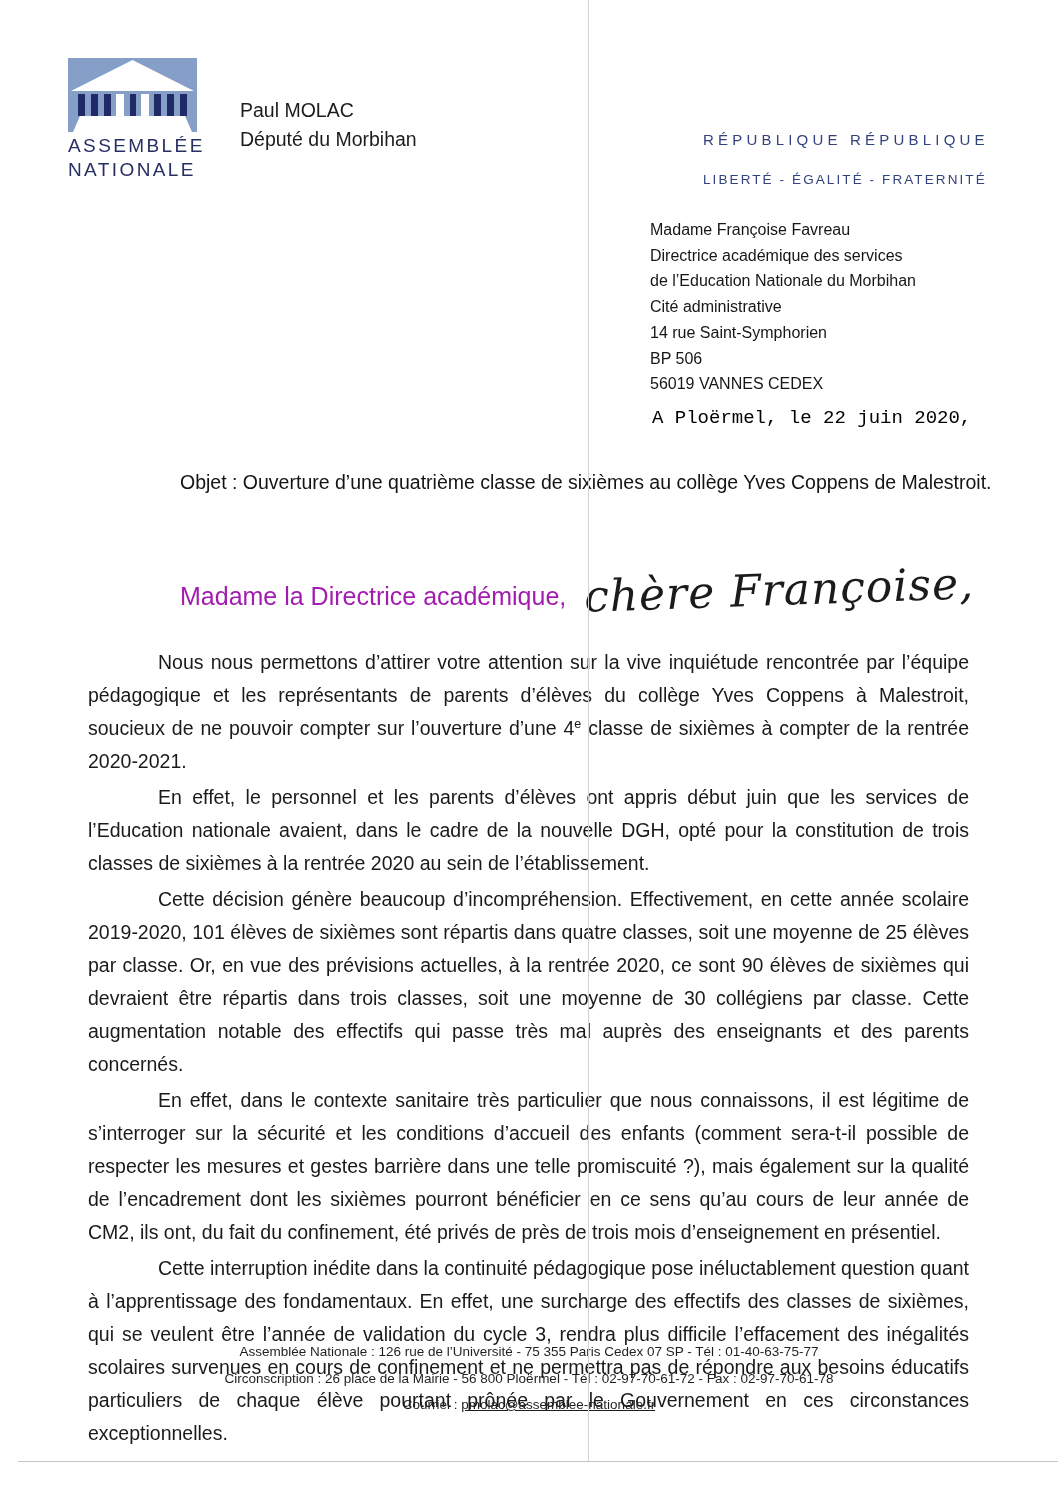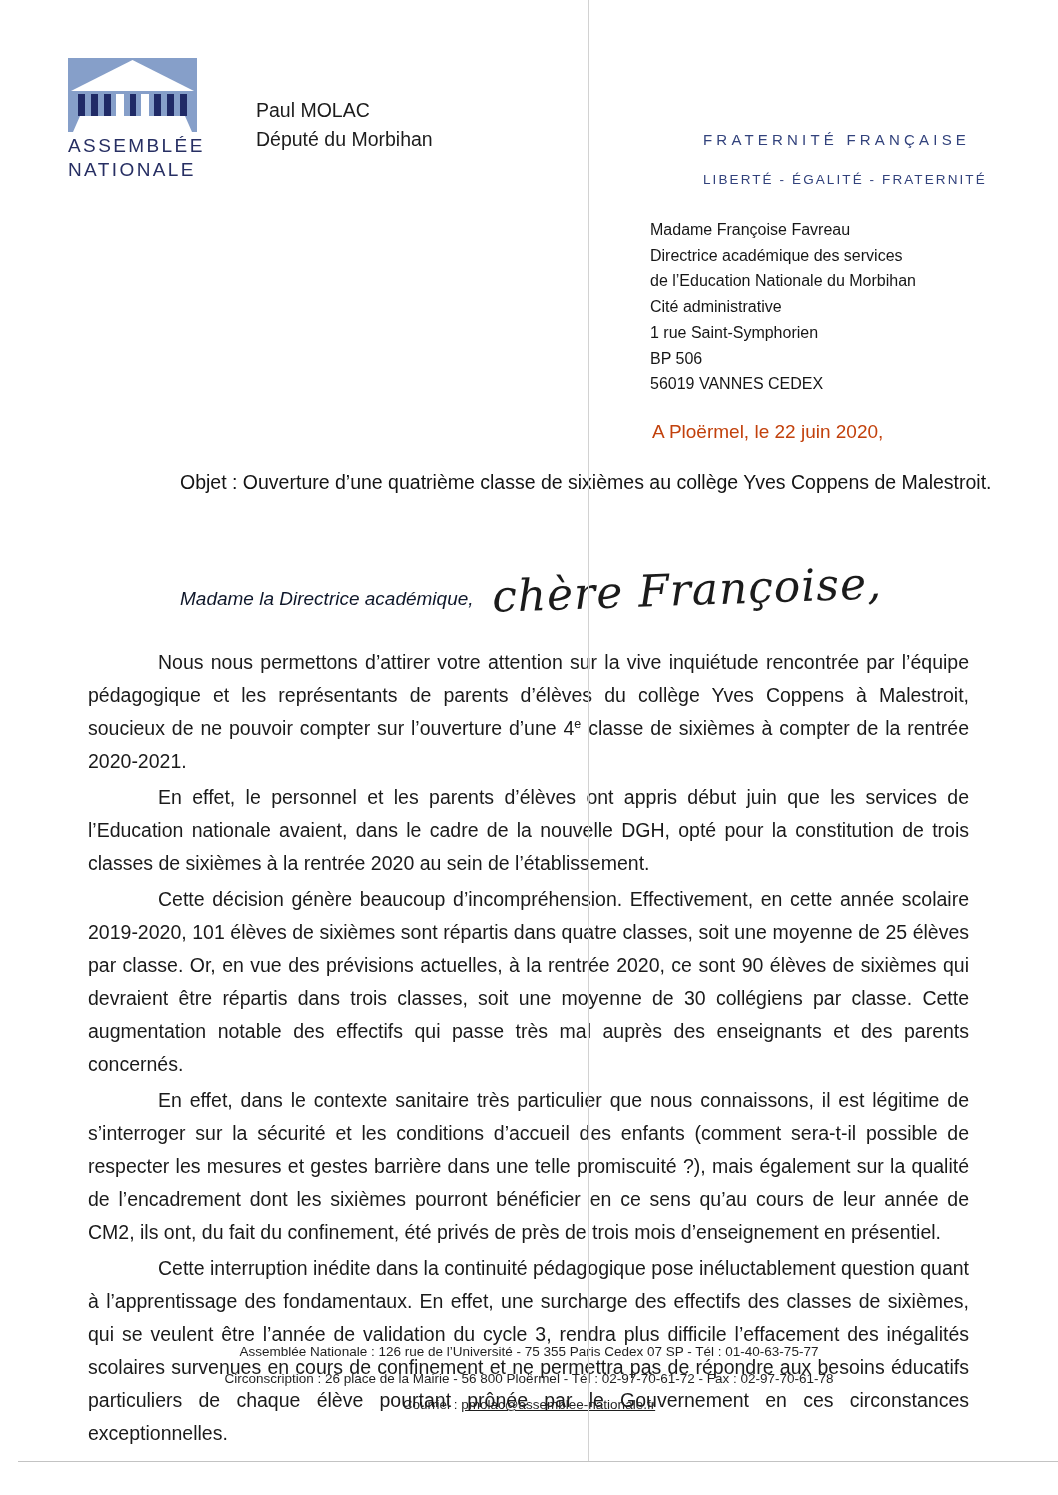--- a/index.html
+++ b/index.html
@@ -14,35 +14,35 @@
 
   
   .logo-wrap { position:absolute; left:68px; top:58px; width:132px; }
   .logo-svg { display:block; width:129px; height:74px; }
   .logo-line {
     font-size:19px; letter-spacing:2.4px; line-height:24px;
     color:#272f63; white-space:nowrap;
   }
   .logo-line.first { margin-top:2px; }
 
-  .sender { position:absolute; left:240px; top:96px; font-size:19.5px; line-height:29px; color:#1c1c1c;margin-left:16px; }
+  .sender { position:absolute; left:240px; top:96px; font-size:19.5px; line-height:29px; color:#1c1c1c; }
 
   .republique { position:absolute; left:703px; top:131px; color:#32427c; }
   .rf1 { font-size:15px; letter-spacing:4.2px; white-space:nowrap; }
   .rf2 { font-size:13.5px; letter-spacing:2.1px; margin-top:24px; white-space:nowrap; }
 
   
   .recipient { position:absolute; left:650px; top:217px; font-size:16px; line-height:25.7px; color:#161616; }
-  .dateline  { position:absolute; left:652px; top:421px; font-size:19px; color:#c2410c; }
+  .dateline  { position:absolute; left:652px; top:407px; font-size:19px; color:#000000;font-family:Liberation Mono, monospace; }
 
   
   .subject { position:absolute; left:180px; top:471px; font-size:19.5px; white-space:nowrap; color:#141414; }
 
   .salutation { position:absolute; left:180px; top:568px; display:flex; align-items:baseline; }
-  .sal-printed { font-size:19px; color:#0f172a; white-space:nowrap;font-style:italic; }
+  .sal-printed { font-size:25px; color:#a21caf; white-space:nowrap; }
   .sal-hand {
     font-family:"DejaVu Serif", serif; font-style:italic;
     font-size:44px; line-height:1; letter-spacing:1px;
     margin-left:18px; display:inline-block;
     transform:rotate(-2deg);
     color:#1b1b1b; white-space:nowrap;
   }
 
   
   .body-text {
@@ -87,30 +87,30 @@
     <div class="logo-line first">ASSEMBLÉE</div>
     <div class="logo-line">NATIONALE</div>
   </div>
 
   <div class="sender">
     <div>Paul MOLAC</div>
     <div>Député du Morbihan</div>
   </div>
 
   <div class="republique">
-    <div class="rf1">FRATERNITÉ FRANÇAISE</div>
+    <div class="rf1">RÉPUBLIQUE RÉPUBLIQUE</div>
     <div class="rf2">LIBERTÉ - ÉGALITÉ - FRATERNITÉ</div>
   </div>
 
   <div class="recipient">
     <div>Madame Françoise Favreau</div>
     <div>Directrice académique des services</div>
     <div>de l’Education Nationale du Morbihan</div>
     <div>Cité administrative</div>
-    <div>1 rue Saint-Symphorien</div>
+    <div>14 rue Saint-Symphorien</div>
     <div>BP 506</div>
     <div>56019 VANNES CEDEX</div>
   </div>
 
   <div class="dateline">A Ploërmel, le 22 juin 2020,</div>
 
   <div class="subject">Objet : Ouverture d’une quatrième classe de sixièmes au collège Yves Coppens de Malestroit.</div>
 
   <div class="salutation">
     <span class="sal-printed">Madame la Directrice académique,</span>

